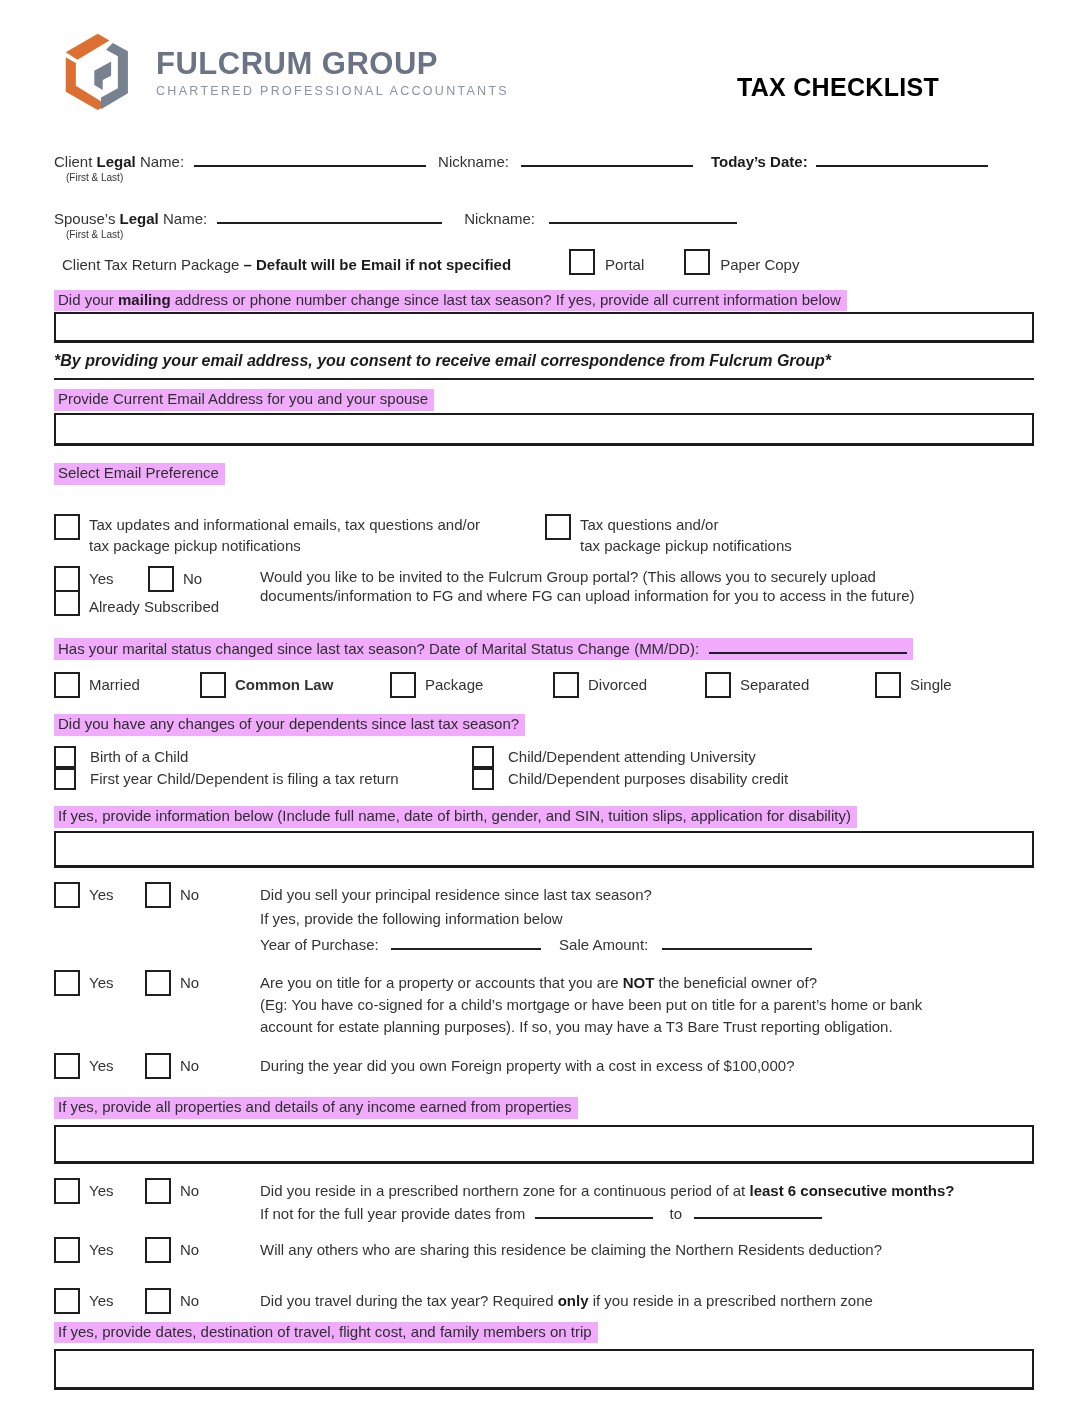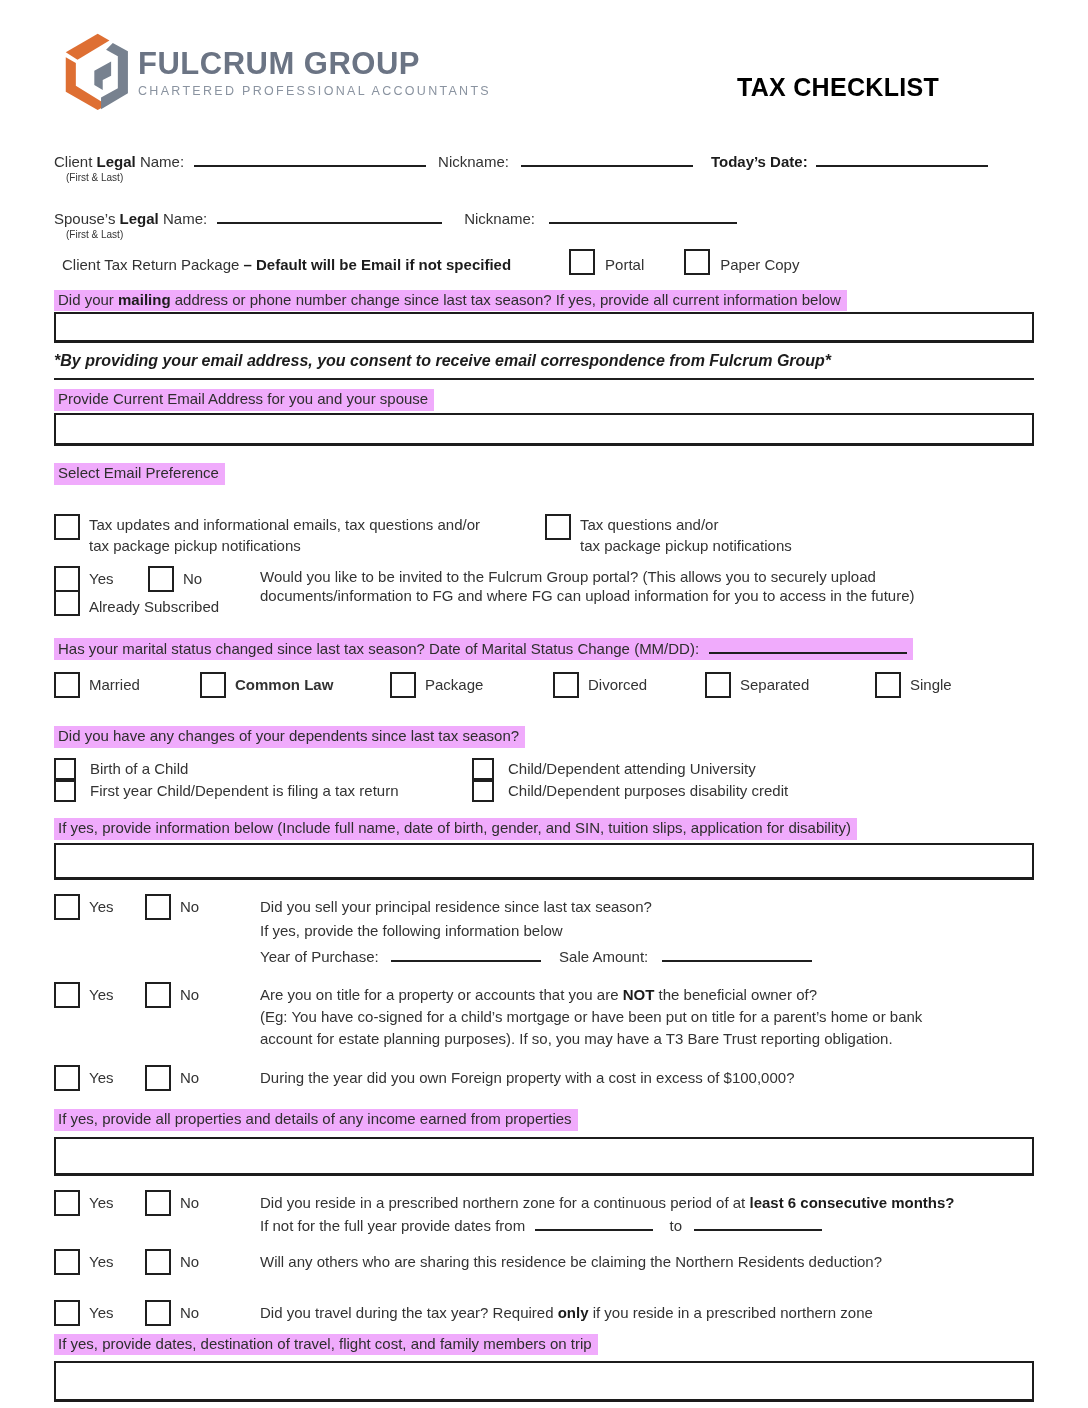--- a/index.html
+++ b/index.html
@@ -5,21 +5,21 @@
   * { box-sizing: border-box; }
   html,body { margin:0; padding:0; background:#ffffff; }
   .page {
     width:1088px; height:1408px; margin:0 auto; background:#fff;
     font-family:"Liberation Sans","DejaVu Sans",sans-serif;
     color:#333; font-size:15px; line-height:1.25;
     padding:30px 54px 0 54px; position:relative; overflow:hidden;
   }
   
   .header { display:flex; justify-content:space-between; align-items:flex-start; height:94px; }
-  .logo-wrap { display:flex; align-items:center; }
+  .logo-wrap { display:flex; align-items:center; gap:18px; }
   .logo-svg { width:84px; height:88px; flex:0 0 auto; }
   .brand-name { font-size:31px; font-weight:700; color:#6b7484; letter-spacing:0.5px; line-height:1.05; }
   .brand-tagline { font-size:12.5px; color:#8a93a0; letter-spacing:2.3px; margin-top:4px; }
   .doc-title { font-size:25px; font-weight:800; color:#000; margin-top:42px; margin-right:95px; letter-spacing:0.3px; }
   
   .b { font-weight:700; color:#1c1c1c; }
   .blank { display:inline-block; border-bottom:2px solid #1f1f1f; height:15px; vertical-align:baseline; }
   .hl { display:inline-block; background:#f0abfc; padding:1px 6px 2px 4px; color:#2e2e2e; }
   .ibox { border:2px solid #1c1c1c; border-bottom-width:3px; background:#fff; width:100%; }
   .cb { display:inline-block; width:26px; height:26px; border:2px solid #1f1f1f; background:#fff; flex:0 0 auto; }
@@ -173,21 +173,21 @@
     <div class="m-opt" style="width:170px;">
       <span class="cb"></span>
       <span>Separated</span>
     </div>
     <div class="m-opt">
       <span class="cb"></span>
       <span>Single</span>
     </div>
   </div>
 
-  <div style="margin-top:28px;">
+  <div style="margin-top:16px;">
     <span class="hl">Did you have any changes of your dependents since last tax season?</span>
   </div>
   <div class="dep-grid">
     <span class="cb sm"></span>
     <span class="dep-lab">Birth of a Child</span>
     <span class="cb sm"></span>
     <span class="dep-lab">Child/Dependent attending University</span>
     <span class="cb sm"></span>
     <span class="dep-lab">First year Child/Dependent is filing a tax return</span>
     <span class="cb sm"></span>

